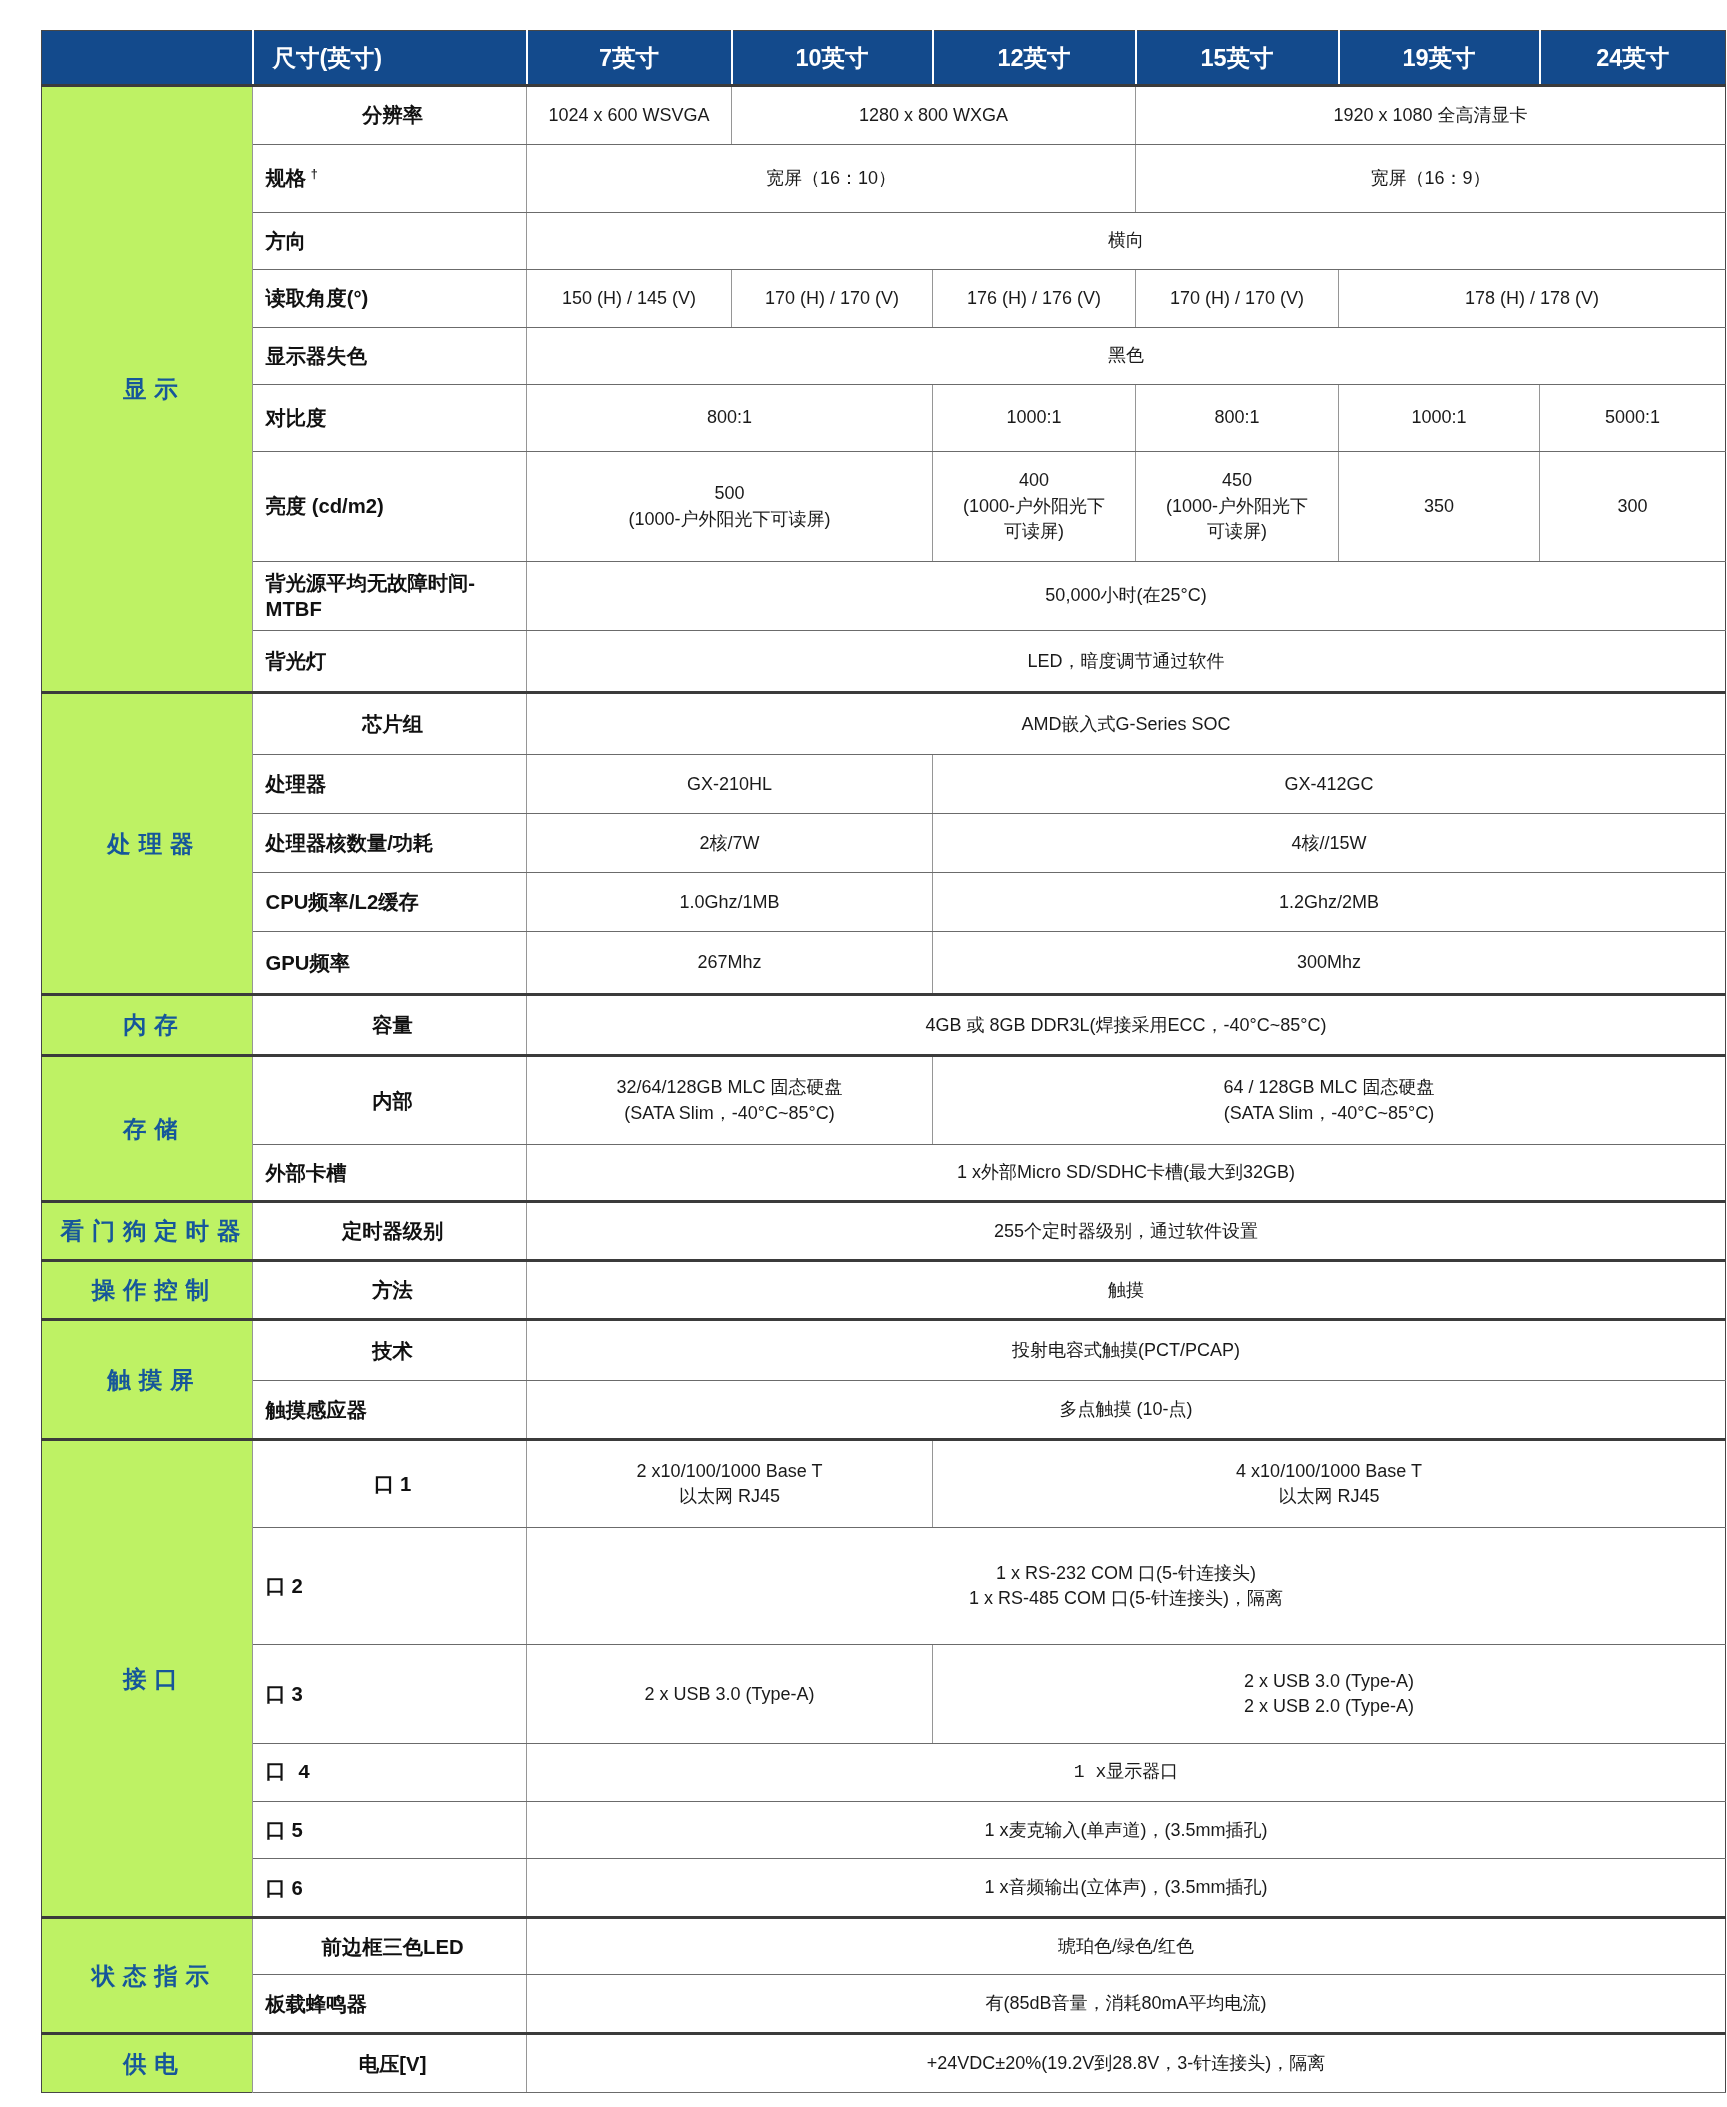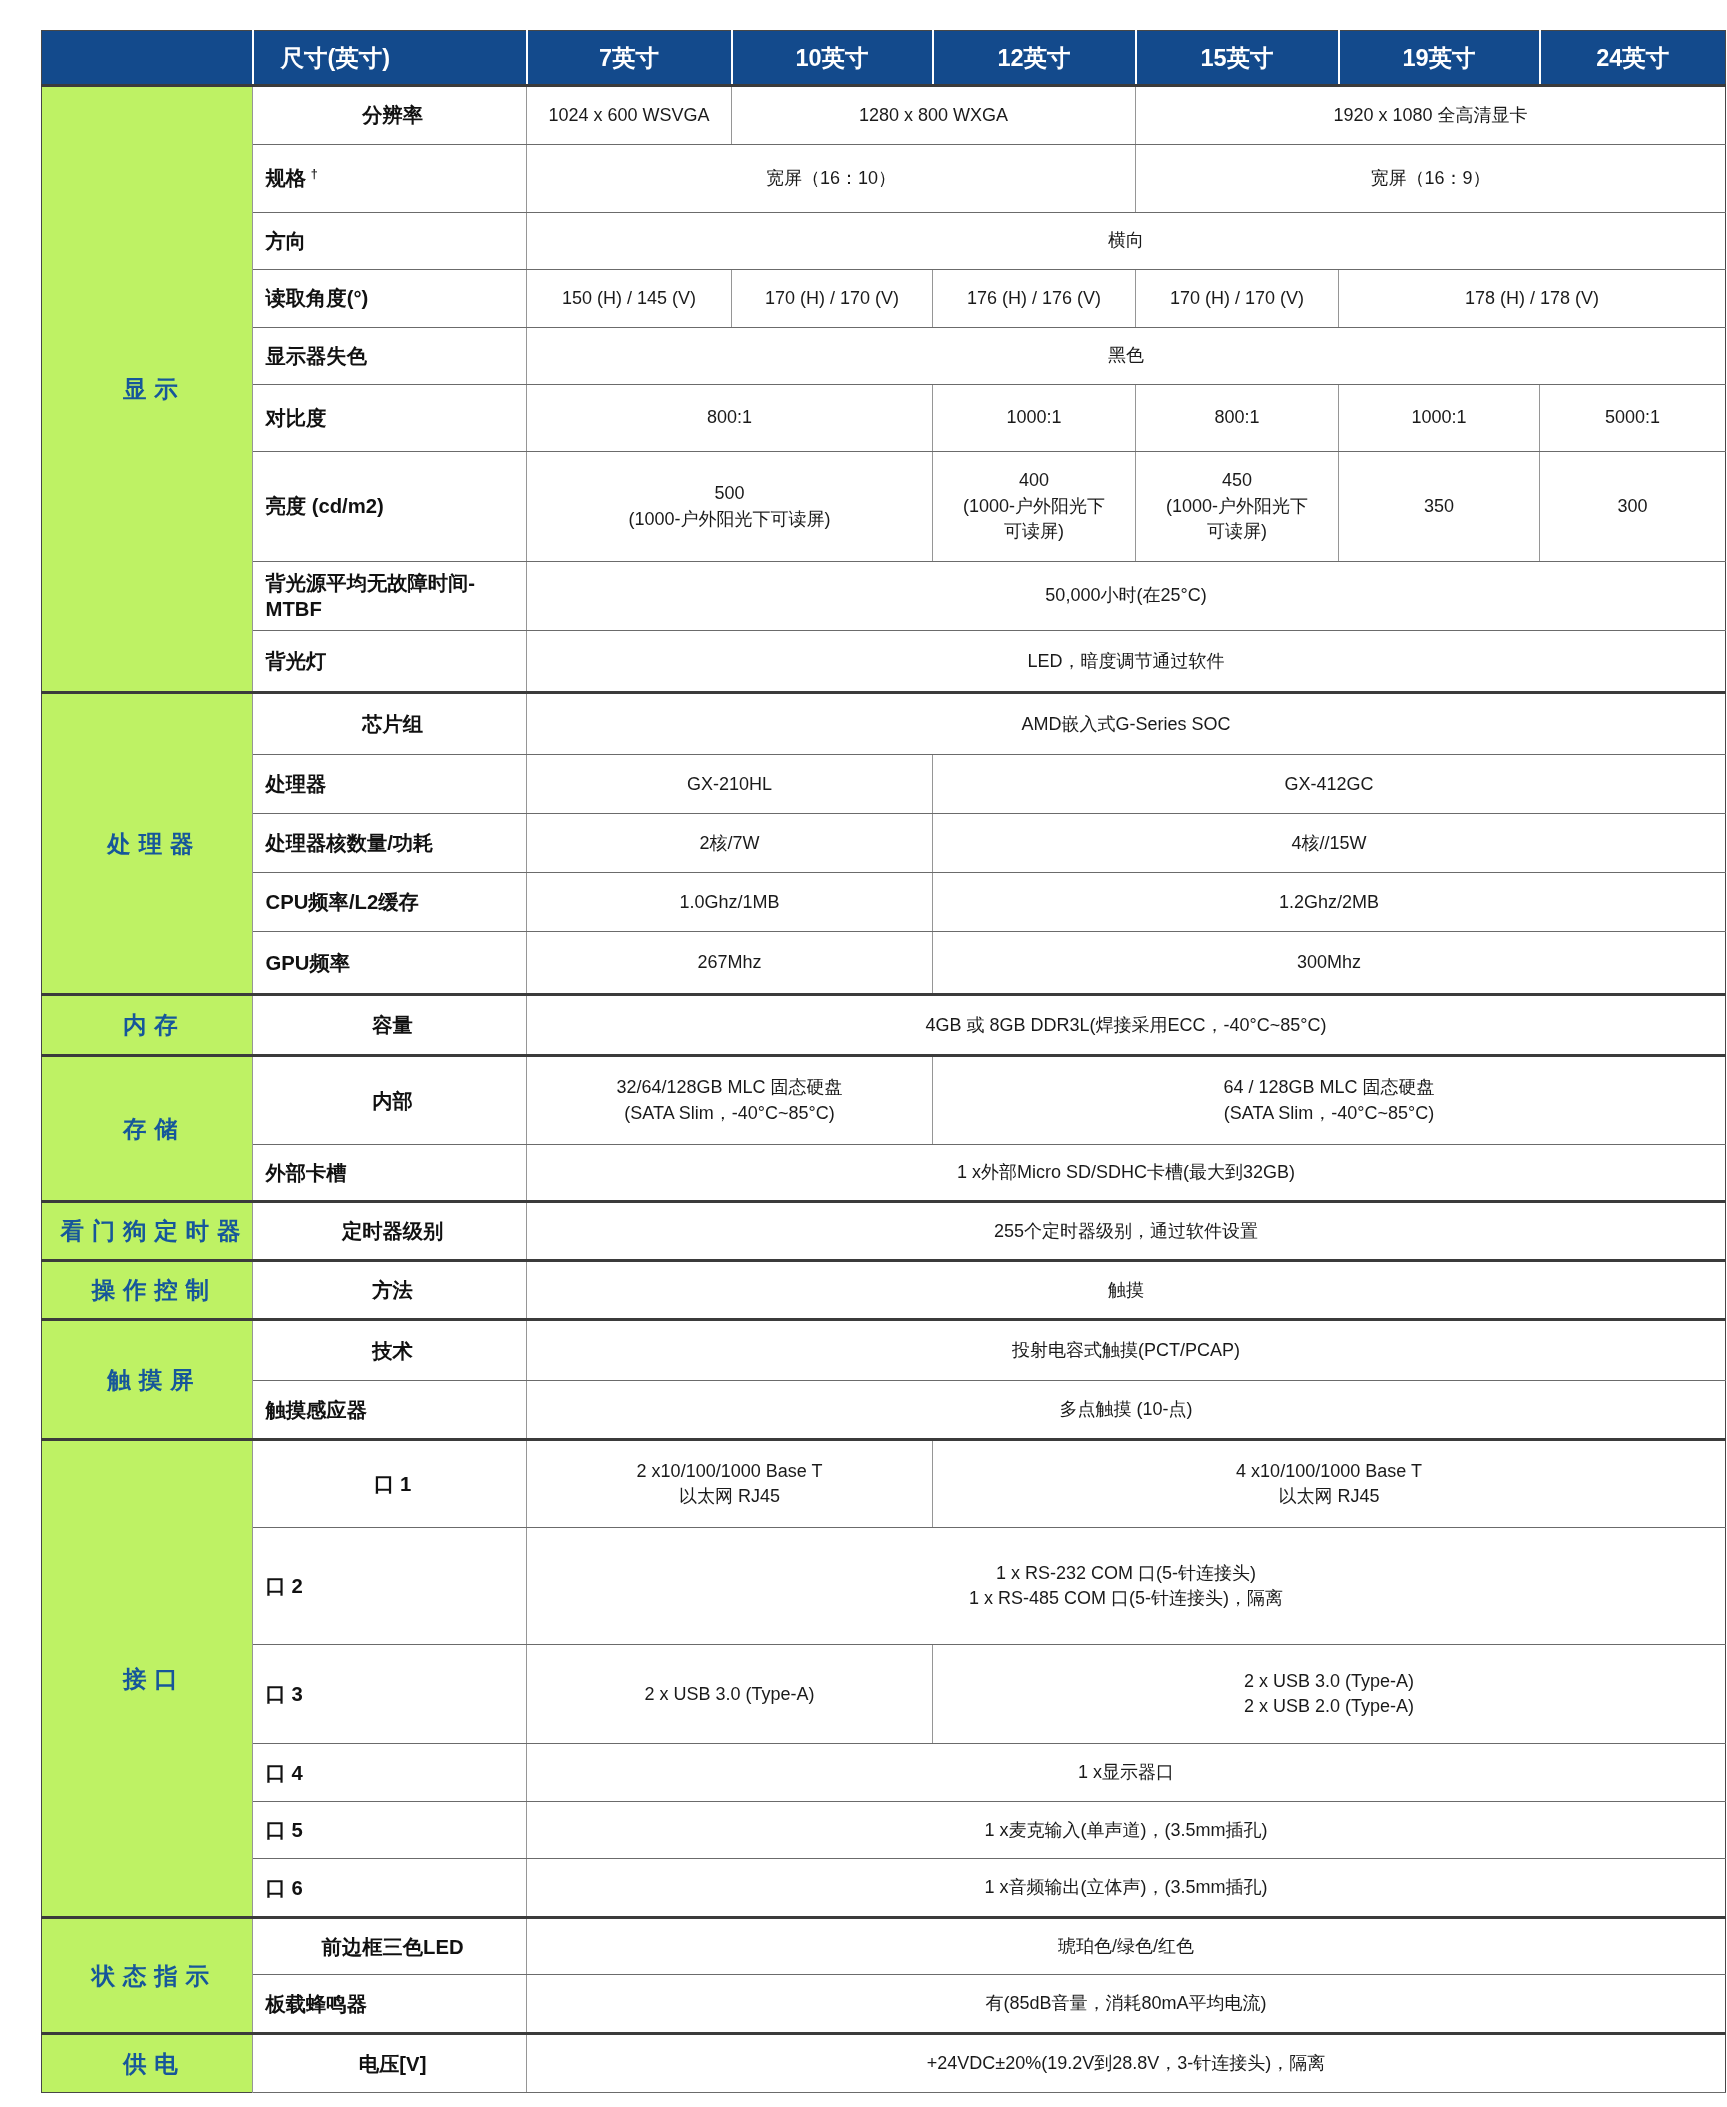--- a/index.html
+++ b/index.html
@@ -25,21 +25,21 @@
   }
   thead tr{height:55px;}
   thead th{
     background:var(--header-bg);color:var(--header-text);
     font-size:23.5px;font-weight:bold;
     border-right:2.3px solid #ffffff;
     border-bottom:1.6px solid #474747;
     padding:0 9.4px;
   }
   thead th:last-child{border-right:none;margin-left:24px;}
-  th.hsize{text-align:left;padding-left:27px;}
+  th.hsize{text-align:left;padding-left:19px;}
   th.hcol{text-align:center;}
   td{vertical-align:middle;}
   td.cat{
     color:var(--category-text);
     font-size:23.5px;font-weight:bold;letter-spacing:7.8px;
     text-align:left;padding-left:15.6px;
     border-right:1.6px solid var(--grid-light);
     background:#bef264;
   }
   td.lab{
@@ -307,21 +307,21 @@
         <tr style="height: 99px;">
           <td class="lab">口 3</td>
           <td class="val" colspan="2">
             <div>2 x USB 3.0 (Type-A)</div>
           </td>
           <td class="val" colspan="4">
             <div>2 x USB 3.0 (Type-A)</div>
             <div>2 x USB 2.0 (Type-A)</div>
           </td>
         </tr>
-        <tr style="height: 58px;">
+        <tr style="height: 58px; font-family: Liberation Mono, monospace;">
           <td class="lab">口 4</td>
           <td class="val" colspan="6">
             <div>1 x显示器口</div>
           </td>
         </tr>
         <tr style="height: 57px;">
           <td class="lab">口 5</td>
           <td class="val" colspan="6">
             <div>1 x麦克输入(单声道)，(3.5mm插孔)</div>
           </td>

